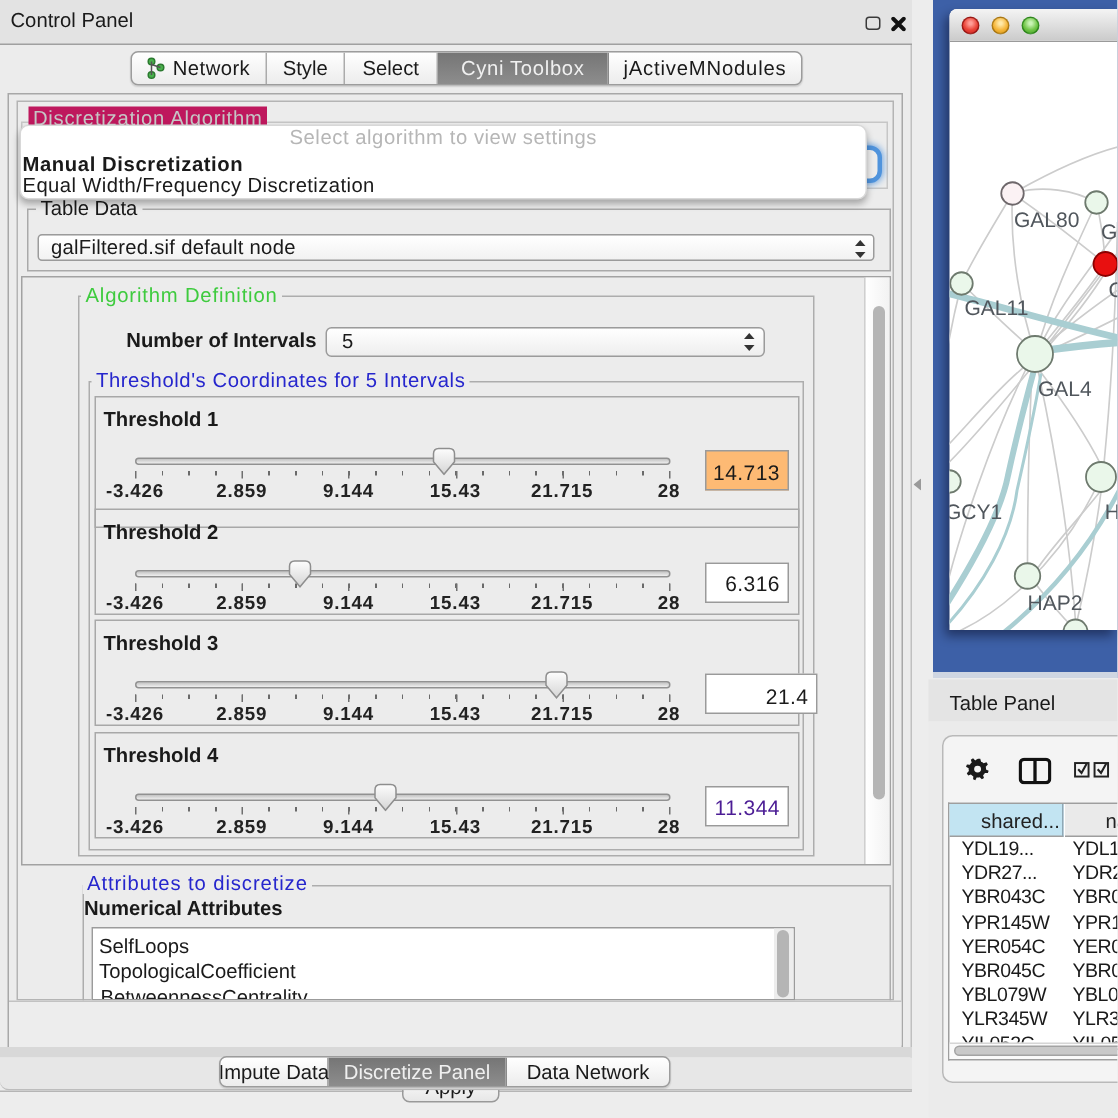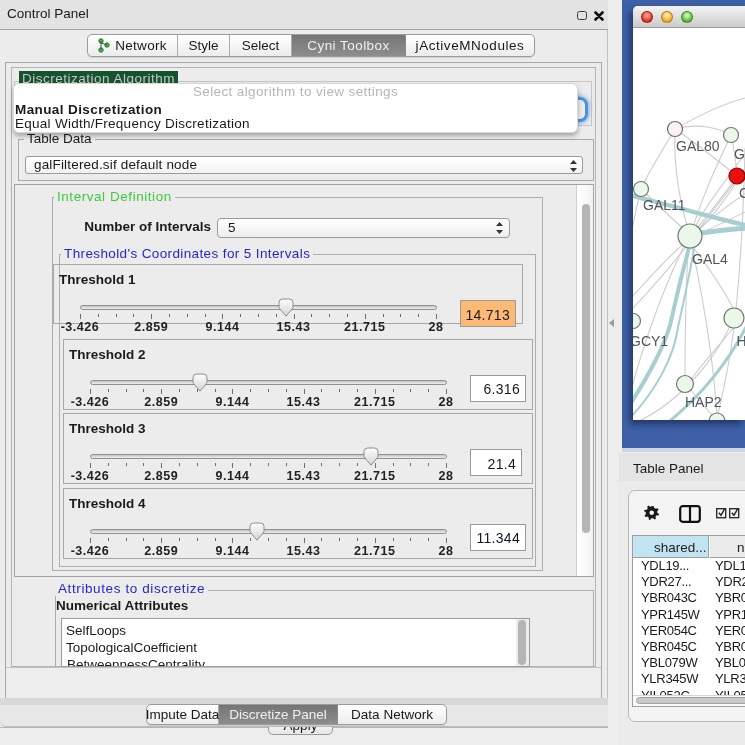--- a/index.html
+++ b/index.html
@@ -43,21 +43,21 @@
   <div style="width:128px;display:flex;align-items:center;justify-content:center;">
       <span class="t13" style="letter-spacing:0.55px;">jActiveMNodules</span>
     </div>
 </div>
 
 <div class="abs" style="left:5px;top:62px;width:597px;height:636px;border:1px solid #a8a8a8;"></div>
 
 <div class="abs" style="left:11px;top:67px;width:585px;height:600px;border:1px solid #b4b4b4;"></div>
 
 <div class="abs" style="left:14px;top:81px;width:578px;height:45px;border:1px solid #c6c6c6;"></div>
-<div class="abs t13" style="left:19px;top:71px;color:#c6c6c6;background:#14532d;padding:0 3px;letter-spacing:0.5px;">Discretization Algorithm</div>
+<div class="abs t13" style="left:19px;top:71px;color:#c6c6c6;background:#be185d;padding:0 3px;letter-spacing:0.5px;">Discretization Algorithm</div>
 
 <div class="abs" style="left:551px;top:97px;width:37px;height:25px;border:3px solid #4f93dc;border-radius:8px;background:#ececec;box-shadow:0 0 4px 1px #79abe2;"></div>
 
 <div class="abs" style="left:13px;top:83px;width:565px;height:50px;background:#ffffff;border:1px solid #d8d8d8;border-radius:6px;box-shadow:0 3px 5px rgba(0,0,0,0.30);z-index:5;"></div>
 <div class="abs t13" style="left:13px;top:84px;width:565px;text-align:center;color:#b6b6b6;z-index:6;letter-spacing:0.37px;">Select algorithm to view settings</div>
 <div class="abs t13 bold" style="left:15px;top:102px;z-index:6;letter-spacing:0.4px;">Manual Discretization</div>
 <div class="abs t13" style="left:15px;top:116px;z-index:6;letter-spacing:0.27px;">Equal Width/Frequency Discretization</div>
 
 <div class="abs" style="left:18px;top:139px;width:576px;height:42px;border:1px solid #a9a9a9;"></div>
 <div class="abs t13" style="left:24px;top:131px;background:#ececec;padding:0 3px;">Table Data</div>
@@ -67,34 +67,34 @@
     <path d="M4.5,0 L8,4 L1,4 Z" fill="#333"></path>
     <path d="M4.5,12 L8,8 L1,8 Z" fill="#333"></path>
   </svg>
 
 <div class="abs" style="left:14px;top:184px;width:580px;height:393px;border:1px solid #a2a2a2;"></div>
 
 <div class="abs" style="left:576px;top:185px;width:17px;height:391px;background:linear-gradient(to right,#ffffff,#f2f2f2);border-left:1px solid #cfcfcf;"></div>
 <div class="abs" style="left:582px;top:204px;width:8px;height:329px;background:#b5b5b5;border-radius:4px;"></div>
 
 <div class="abs" style="left:52px;top:197px;width:491px;height:374px;border:1px solid #adadad;"></div>
-<div class="abs t13" style="left:54px;top:189px;color:#3ecb3e;background:#ececec;padding:0 3px;letter-spacing:0.55px;">Interval Definition</div>
+<div class="abs t13" style="left:54px;top:189px;color:#3ecb3e;background:#ececec;padding:0 3px;letter-spacing:0.55px;">Algorithm Definition</div>
 
 <div class="abs t13 bold" style="left:84px;top:219px;width:127px;text-align:right;">Number of Intervals</div>
 <div class="abs" style="left:217px;top:218px;width:293px;height:20px;border:1px solid #9b9b9b;border-radius:4px;background:linear-gradient(#ffffff,#eeeeee);"></div>
 <div class="abs t13" style="left:228px;top:220px;">5</div>
 <svg class="abs" style="left:495px;top:222px;" width="9" height="12" viewBox="0 0 9 12">
     <path d="M4.5,0 L8,4 L1,4 Z" fill="#333"></path>
     <path d="M4.5,12 L8,8 L1,8 Z" fill="#333"></path>
   </svg>
 
 <div class="abs" style="left:59px;top:254px;width:477px;height:313px;border:1px solid #adadad;"></div>
 <div class="abs t13" style="left:61px;top:246px;color:#2626cd;background:#ececec;padding:0 3px;letter-spacing:0.38px;">Threshold's Coordinates for 5 Intervals</div>
 
-<div class="abs" style="left:53px;top:264px;width:470px;height:60px;border:1px solid #a8a8a8;">
+<div class="abs" style="left:63px;top:264px;width:470px;height:88px;border:1px solid #a8a8a8;">
     <div class="t13 bold" style="position:absolute;left:5px;top:7px;">Threshold 1</div>
     <div style="position:absolute;left:26px;top:40px;width:357px;height:5px;border:1px solid #919191;border-radius:3px;background:linear-gradient(#c3c3c3,#efefef);"></div>
     <div style="position:absolute;left:26px;top:49px;width:358px;height:3px;background:repeating-linear-gradient(to right,#6a6a6a 0px,#6a6a6a 1px,transparent 1px,transparent 17.8px);"></div>
     <div style="position:absolute;left:26.0px;top:49px;width:1px;height:5px;background:#6f6f6f;"></div>
     <div style="position:absolute;left:-4.0px;top:55px;width:60px;text-align:center;font-size:12.5px;font-weight:bold;color:#222;letter-spacing:0.55px;">-3.426</div>
     <div style="position:absolute;left:97.2px;top:49px;width:1px;height:5px;background:#6f6f6f;"></div>
     <div style="position:absolute;left:67.2px;top:55px;width:60px;text-align:center;font-size:12.5px;font-weight:bold;color:#222;letter-spacing:0.55px;">2.859</div>
     <div style="position:absolute;left:168.4px;top:49px;width:1px;height:5px;background:#6f6f6f;"></div>
     <div style="position:absolute;left:138.4px;top:55px;width:60px;text-align:center;font-size:12.5px;font-weight:bold;color:#222;letter-spacing:0.55px;">9.144</div>
     <div style="position:absolute;left:239.6px;top:49px;width:1px;height:5px;background:#6f6f6f;"></div>
@@ -163,21 +163,21 @@
     <div style="position:absolute;left:352.0px;top:55px;width:60px;text-align:center;font-size:12.5px;font-weight:bold;color:#222;letter-spacing:0.55px;">28</div>
     <svg style="position:absolute;left:299.2px;top:33px;" width="16" height="19" viewBox="0 0 16 19">
       <path d="M1,4.5 Q1,1 4.5,1 L11.5,1 Q15,1 15,4.5 L15,9.8 L8,18.2 L1,9.8 Z" fill="url(#g2)" stroke="#8e8e8e" stroke-width="1"></path>
       <defs>
         <linearGradient id="g2" x1="0" y1="0" x2="0" y2="1">
           <stop offset="0" stop-color="#fdfdfd"></stop>
           <stop offset="1" stop-color="#d5d5d5"></stop>
         </linearGradient>
       </defs>
     </svg>
-    <div style="position:absolute;left:406px;top:35px;width:52px;height:27px;background:#fff;border:1px solid #9a9a9a;">
+    <div style="position:absolute;left:406px;top:35px;width:75px;height:27px;background:#fff;border:1px solid #9a9a9a;">
       <span style="position:absolute;right:5px;top:5.5px;font-size:14px;letter-spacing:0.3px;color:#1a1a1a;">21.4</span>
     </div>
   </div>
 <div class="abs" style="left:63px;top:487.5px;width:470px;height:71px;border:1px solid #a8a8a8;">
     <div class="t13 bold" style="position:absolute;left:5px;top:7px;">Threshold 4</div>
     <div style="position:absolute;left:26px;top:40px;width:357px;height:5px;border:1px solid #919191;border-radius:3px;background:linear-gradient(#c3c3c3,#efefef);"></div>
     <div style="position:absolute;left:26px;top:49px;width:358px;height:3px;background:repeating-linear-gradient(to right,#6a6a6a 0px,#6a6a6a 1px,transparent 1px,transparent 17.8px);"></div>
     <div style="position:absolute;left:26.0px;top:49px;width:1px;height:5px;background:#6f6f6f;"></div>
     <div style="position:absolute;left:-4.0px;top:55px;width:60px;text-align:center;font-size:12.5px;font-weight:bold;color:#222;letter-spacing:0.55px;">-3.426</div>
     <div style="position:absolute;left:97.2px;top:49px;width:1px;height:5px;background:#6f6f6f;"></div>
@@ -193,21 +193,21 @@
     <svg style="position:absolute;left:185.3px;top:33px;" width="16" height="19" viewBox="0 0 16 19">
       <path d="M1,4.5 Q1,1 4.5,1 L11.5,1 Q15,1 15,4.5 L15,9.8 L8,18.2 L1,9.8 Z" fill="url(#g3)" stroke="#8e8e8e" stroke-width="1"></path>
       <defs>
         <linearGradient id="g3" x1="0" y1="0" x2="0" y2="1">
           <stop offset="0" stop-color="#fdfdfd"></stop>
           <stop offset="1" stop-color="#d5d5d5"></stop>
         </linearGradient>
       </defs>
     </svg>
     <div style="position:absolute;left:406px;top:35px;width:56px;height:27px;background:#fff;border:1px solid #9a9a9a;">
-      <span style="position:absolute;right:5px;top:5.5px;font-size:14px;letter-spacing:0.3px;color:#0f172a;">11.344</span>
+      <span style="position:absolute;right:5px;top:5.5px;font-size:14px;letter-spacing:0.3px;color:#4c1d95;">11.344</span>
     </div>
   </div>
 
 <div class="abs" style="left:55px;top:590px;width:539px;height:90px;border:1px solid #adadad;"></div>
 <div class="abs t13" style="left:55px;top:581px;color:#2626cd;background:#ececec;padding:0 3px;letter-spacing:0.6px;">Attributes to discretize</div>
 <div class="abs t13 bold" style="left:56px;top:598px;">Numerical Attributes</div>
 <div class="abs" style="left:61px;top:618px;width:469px;height:49px;border:1px solid #9b9b9b;background:#fff;overflow:hidden;">
   <div class="t13" style="position:absolute;left:4px;top:4.3px;">SelfLoops</div>
   <div class="t13" style="position:absolute;left:4px;top:21px;">TopologicalCoefficient</div>
   <div class="t13" style="position:absolute;left:5px;top:37.6px;">BetweennessCentrality</div>

